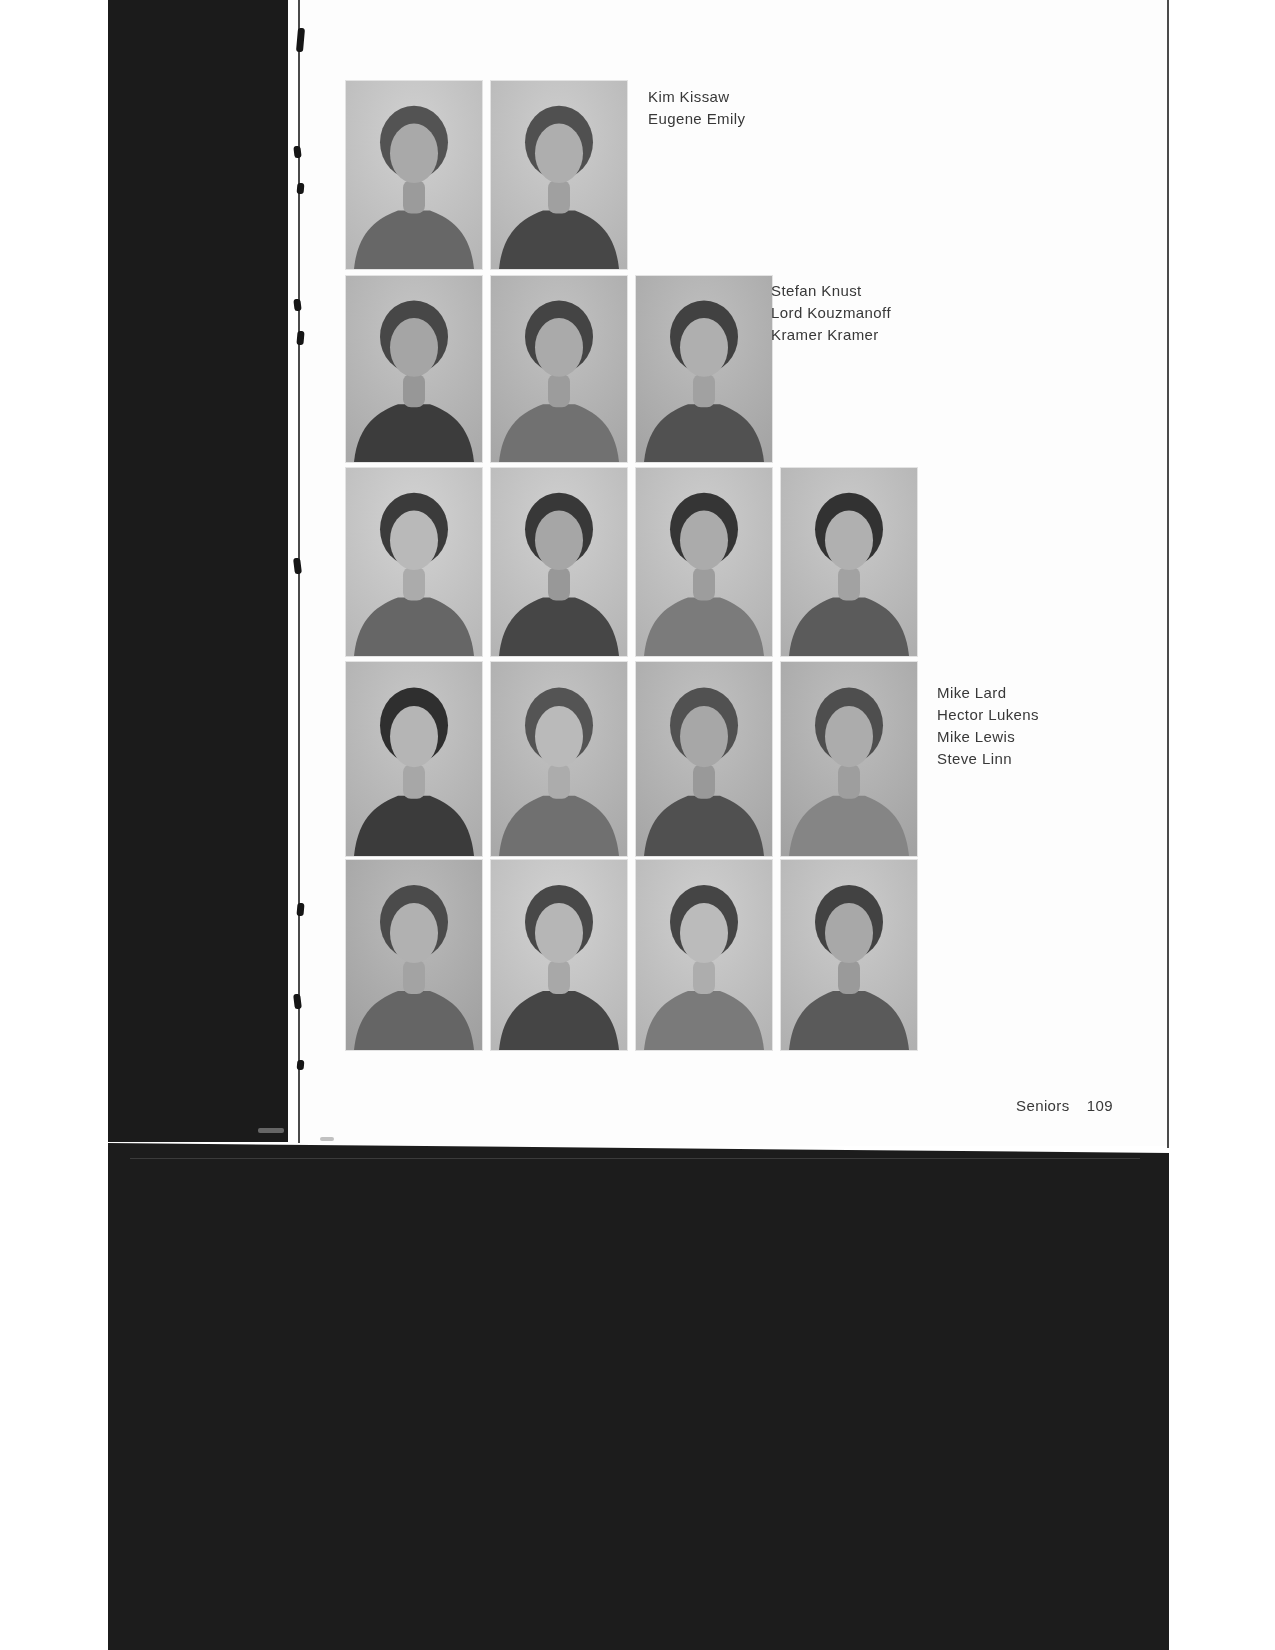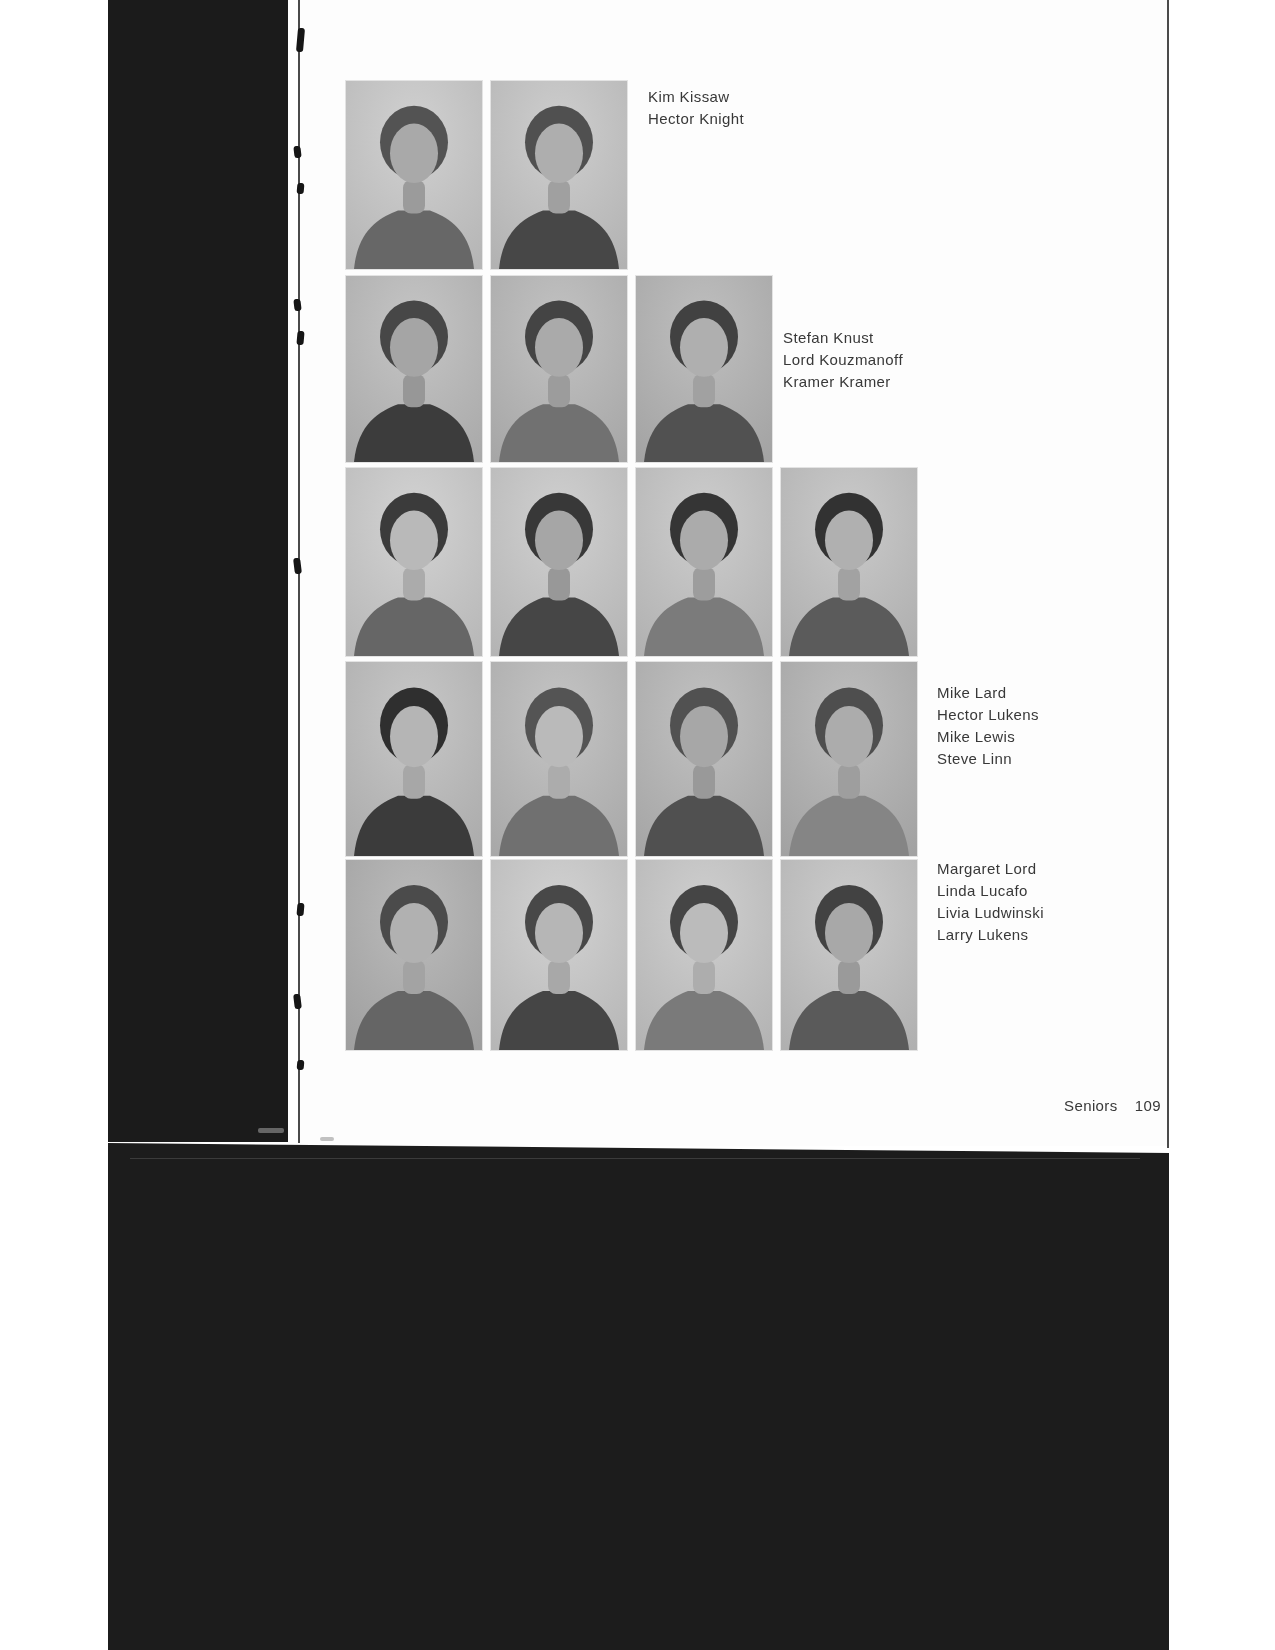--- a/index.html
+++ b/index.html
@@ -59,21 +59,21 @@
   .photo svg{display:block;width:100%;height:100%;}
 
   .name-list{position:absolute;}
   .name-line{
     font-size:15px;line-height:22px;letter-spacing:.4px;
     color:#383838;white-space:nowrap;
   }
 
   .footer{
     position:absolute;left:1016px;top:1097px;
-    display:flex;gap:17px;align-items:baseline;margin-left:48px;
+    display:flex;gap:17px;align-items:baseline;
   }
   .footer span{
     font-size:15px;letter-spacing:.4px;color:#383838;white-space:nowrap;
   }
 </style>
 </head>
 <body>
 
 <div id="scan-root">
 
@@ -108,21 +108,21 @@
     <rect width="136" height="190" fill="url(#g2)"></rect>
     <path d="M8,190 C12,150 34,138 52,131 L84,131 C102,138 124,150 128,190 Z" fill="rgb(71,71,71)"></path>
     <rect x="57" y="100" width="22" height="34" rx="8" fill="rgb(160,160,160)"></rect>
     <ellipse cx="68" cy="62" rx="34" ry="37" fill="rgb(80,80,80)"></ellipse>
     <ellipse cx="68" cy="73" rx="24" ry="30" fill="rgb(174,174,174)"></ellipse>
   </svg>
         </div>
       </div>
       <div class="name-list" style="left: 348px; top: 86px;">
         <div class="name-line">Kim Kissaw</div>
-        <div class="name-line">Hector Knight</div>
+        <div class="name-line">Eugene Emily</div>
       </div>
       <div class="portrait-row" style="left: 46px; top: 276px;">
         <div class="photo" style="height: 186px;">
   <svg viewBox="0 0 136 190" preserveAspectRatio="none">
     <defs>
       <radialGradient id="g5" cx="50%" cy="28%" r="85%">
         <stop offset="0" stop-color="rgb(197,197,197)"></stop>
         <stop offset="1" stop-color="rgb(169,169,169)"></stop>
       </radialGradient>
     </defs>
@@ -157,21 +157,21 @@
       </radialGradient>
     </defs>
     <rect width="136" height="190" fill="url(#g7)"></rect>
     <path d="M8,190 C12,150 34,138 52,131 L84,131 C102,138 124,150 128,190 Z" fill="rgb(81,81,81)"></path>
     <rect x="57" y="100" width="22" height="34" rx="8" fill="rgb(161,161,161)"></rect>
     <ellipse cx="68" cy="62" rx="34" ry="37" fill="rgb(65,65,65)"></ellipse>
     <ellipse cx="68" cy="73" rx="24" ry="30" fill="rgb(175,175,175)"></ellipse>
   </svg>
         </div>
       </div>
-      <div class="name-list" style="left: 483px; top: 280px; margin-top: 47px;">
+      <div class="name-list" style="left: 471px; top: 280px;">
         <div class="name-line">Stefan Knust</div>
         <div class="name-line">Lord Kouzmanoff</div>
         <div class="name-line">Kramer Kramer</div>
       </div>
       <div class="portrait-row" style="left: 46px; top: 468px;">
         <div class="photo" style="height: 188px;">
   <svg viewBox="0 0 136 190" preserveAspectRatio="none">
     <defs>
       <radialGradient id="g9" cx="50%" cy="28%" r="85%">
         <stop offset="0" stop-color="rgb(211,211,211)"></stop>
@@ -353,26 +353,20 @@
         <stop offset="1" stop-color="rgb(176,176,176)"></stop>
       </radialGradient>
     </defs>
     <rect width="136" height="190" fill="url(#g20)"></rect>
     <path d="M8,190 C12,150 34,138 52,131 L84,131 C102,138 124,150 128,190 Z" fill="rgb(90,90,90)"></path>
     <rect x="57" y="100" width="22" height="34" rx="8" fill="rgb(154,154,154)"></rect>
     <ellipse cx="68" cy="62" rx="34" ry="37" fill="rgb(66,66,66)"></ellipse>
     <ellipse cx="68" cy="73" rx="24" ry="30" fill="rgb(168,168,168)"></ellipse>
   </svg>
         </div>
-      </div>
-      <div class="name-list" style="left: 637px; top: 858px;">
-        <div class="name-line">Margaret Lord</div>
-        <div class="name-line">Linda Lucafo</div>
-        <div class="name-line">Livia Ludwinski</div>
-        <div class="name-line">Larry Lukens</div>
       </div>
     </div>
 
   <div class="page-right-line"></div>
 
   <div class="footer">
     <span>Seniors</span>
     <span>109</span>
   </div>
 

